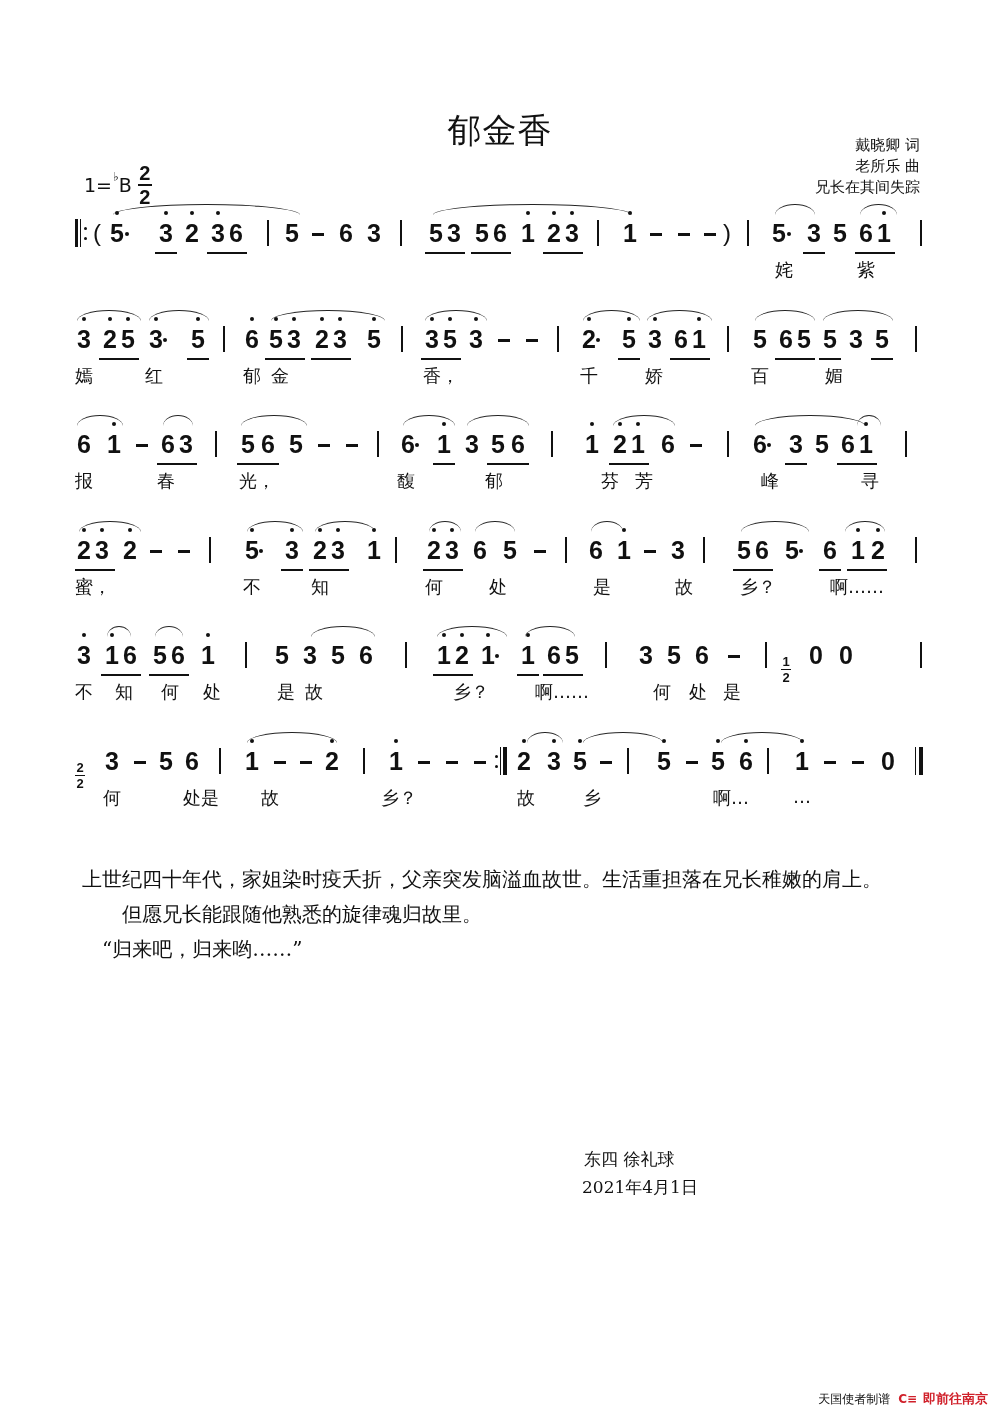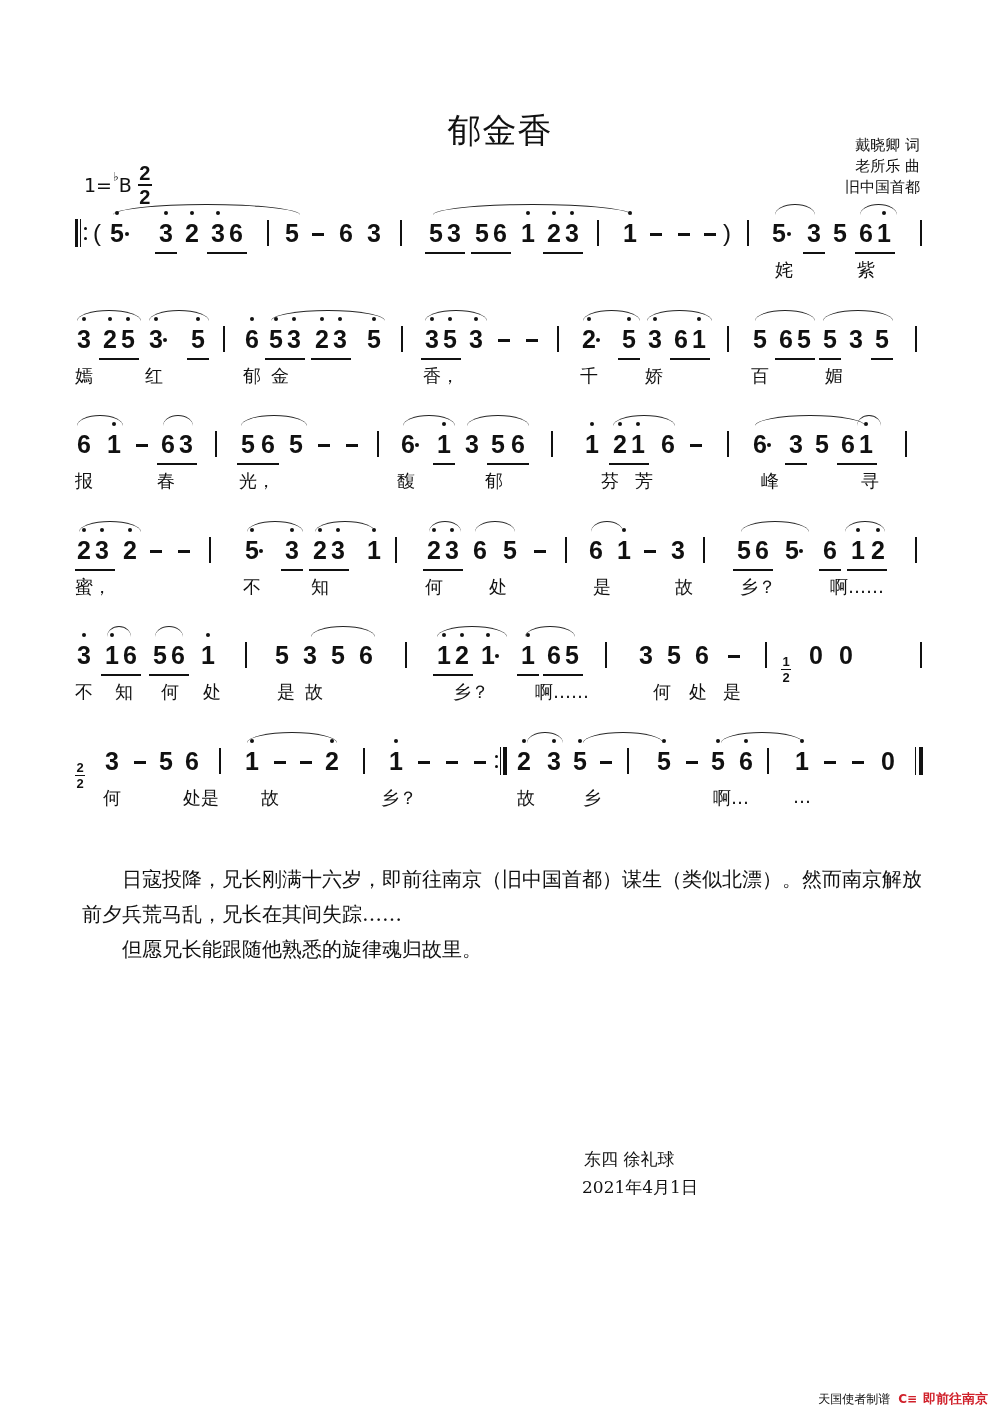--- a/index.html
+++ b/index.html
@@ -40,21 +40,21 @@
   .footer .logo-mark { color:#d0202a; font-weight:bold; margin-left:8px; }
 </style>
 </head>
 <body>
 
 <div class="title">郁金香</div>
 
 <div class="credits">
   <div>戴晓卿 词</div>
   <div>老所乐 曲</div>
-  <div>旧中国首都</div>
+  <div>兄长在其间失踪</div>
 </div>
 
 <div class="key">
   <span>1=</span>
   <span class="flat">♭</span>
   <span>B</span>
   <span class="frac">
     <span>2</span>
     <span class="line"></span>
     <span>2</span>
@@ -432,22 +432,23 @@
       <span class="lyric" style="left: 186px;">故</span>
       <span class="lyric" style="left: 306px;">乡？</span>
       <span class="lyric" style="left: 442px;">故</span>
       <span class="lyric" style="left: 508px;">乡</span>
       <span class="lyric" style="left: 638px;">啊…</span>
       <span class="lyric" style="left: 718px;">…</span>
     </div>
   </div>
 
 <div class="prose">
-  <p>　　日寇投降，兄长刚满十六岁，即前往南京（旧中国首都）谋生（类似北漂）。然而南京解放前夕兵荒马乱，兄长在其间失踪……</p>
+  <p>上世纪四十年代，家姐染时疫夭折，父亲突发脑溢血故世。生活重担落在兄长稚嫩的肩上。</p>
   <p>　　但愿兄长能跟随他熟悉的旋律魂归故里。</p>
+  <p>　“归来吧，归来哟……”</p>
 </div>
 
 <div class="sign">
   <div style="padding-left:2px">东四 徐礼球</div>
   <div>2021年4月1日</div>
 </div>
 
 <div class="footer">
   <span>天国使者制谱</span>
   <span class="logo-mark">C≡</span>

